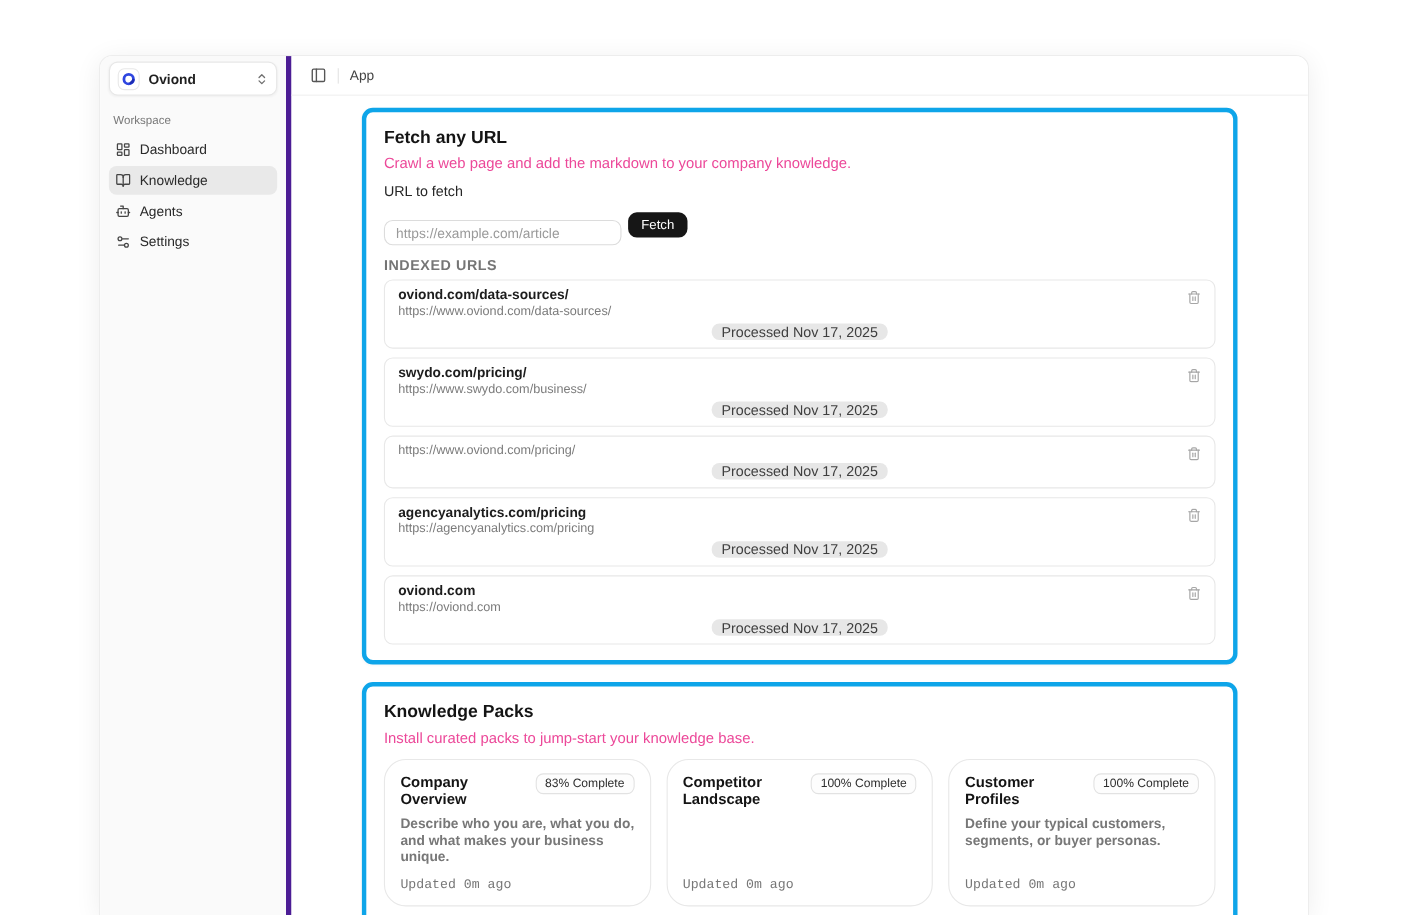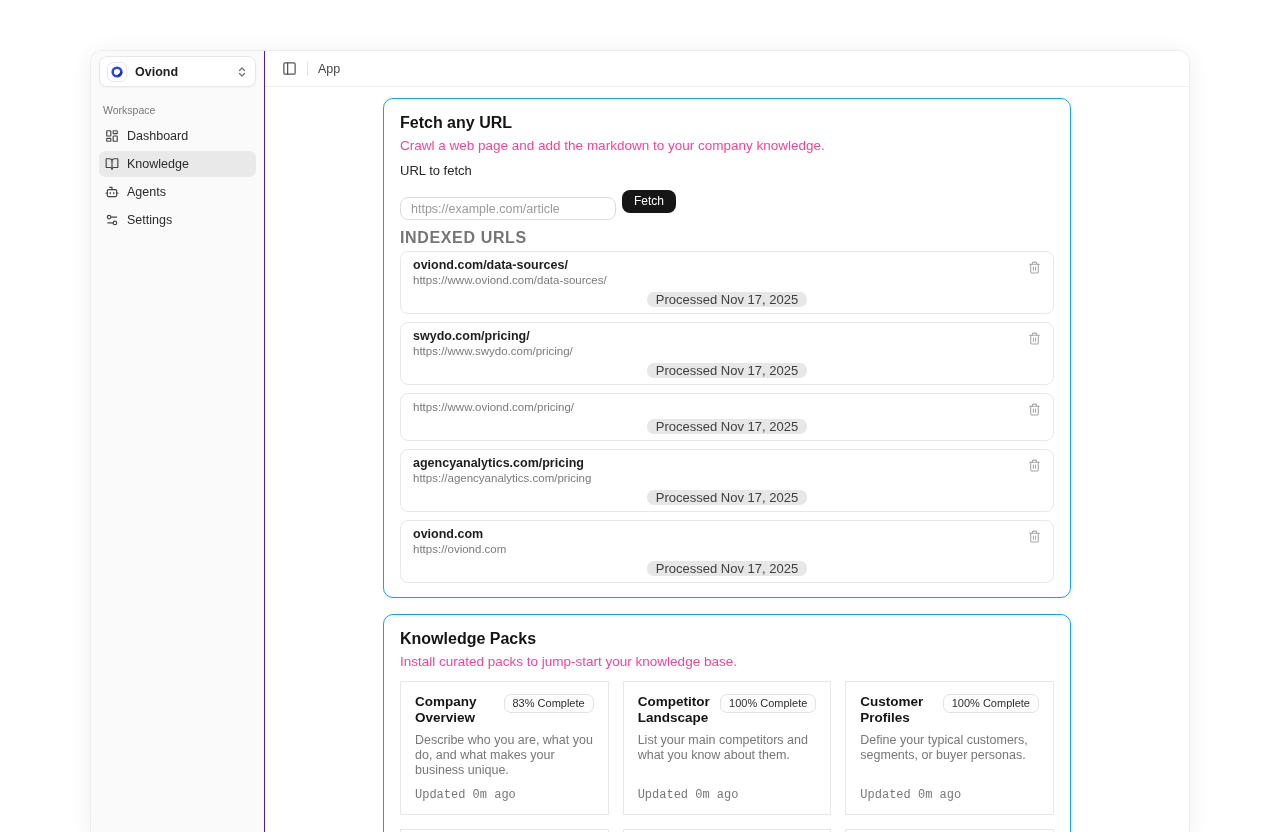--- a/index.html
+++ b/index.html
@@ -5,21 +5,21 @@
   * { margin:0; padding:0; box-sizing:border-box; }
   html,body { width:1280px; height:832px; overflow:hidden; background:#ffffff;
     font-family:"Liberation Sans", sans-serif; color:#1a1a1a; }
 
   .app-window { position:absolute; left:90px; top:50px; width:1100px; height:782px;
     background:#ffffff; border:1px solid #ededed; border-bottom:none;
     border-radius:12px 12px 0 0; box-shadow:0 4px 24px rgba(0,0,0,.07);
     display:flex; overflow:hidden; }
 
   
-  .sidebar { width:174px; flex:0 0 174px; background:#fafafa; border-right:1px solid #4c1d95;
+  .sidebar { width:174px; flex:0 0 174px; background:#fafafa; border-right:5px solid #4c1d95;
     padding:5px 8px; display:flex; flex-direction:column; }
   .ws-switcher { height:31px; background:#ffffff; border:1px solid #e7e7e7; border-radius:8px;
     box-shadow:0 1px 2px rgba(0,0,0,.04); display:flex; align-items:center; gap:8px;
     padding:0 7px; cursor:pointer; }
   .ws-logo { width:20px; height:20px; border:1px solid #e8e8e8; border-radius:6px; background:#fff;
     display:flex; align-items:center; justify-content:center; flex:0 0 20px; }
   .ws-name { font-size:12.5px; font-weight:bold; color:#1f1f1f; flex:1; }
   .ws-caret { color:#6f6f6f; display:flex; }
   .side-label { font-size:10.5px; color:#787878; margin:17px 4px 7px; }
   .nav { display:flex; flex-direction:column; gap:2px; }
@@ -30,54 +30,54 @@
 
   
   .main { flex:1; display:flex; flex-direction:column; background:#ffffff; min-width:0; }
   .topbar { height:36px; flex:0 0 36px; border-bottom:1px solid #efefef; display:flex;
     align-items:center; gap:10px; padding:0 17px; }
   .panel-btn { display:flex; color:#565656; cursor:pointer; }
   .topbar-sep { width:1px; height:14px; background:#e3e3e3; }
   .crumb { font-size:12.5px; color:#444; }
 
   .content { flex:1; overflow:hidden; padding-top:11px; }
-  .section-card { width:688px; margin:0 auto 16px; background:#fff; border:1px solid #0ea5e9;
+  .section-card { width:796px; margin:0 auto 16px; background:#fff; border:4px solid #0ea5e9;
     border-radius:10px; padding:14px 16px; box-shadow:0 1px 2px rgba(0,0,0,.03); }
   .sec-title { font-size:16px; line-height:19px; font-weight:bold; color:#141414; margin-bottom:5px; }
   .sec-desc { font-size:13.5px; line-height:17px; color:#ec4899; margin-bottom:9px; }
 
   .field-label { font-size:13px; line-height:16px; color:#262626; margin-bottom:3px; }
   .fetch-row { display:flex; gap:6px; align-items:center; }
   .url-input { width:216px; height:23px; border:1px solid #dcdcdc; border-radius:8px;
     padding:0 10px; font-size:12.5px; font-family:"Liberation Sans", sans-serif; color:#1a1a1a; outline:none;margin-top:15px; }
   .url-input::placeholder { color:#9a9a9a; }
   .fetch-btn { height:23px; padding:0 12px; background:#161616; color:#fff; border:none;
     border-radius:8px; font-size:12px; font-family:"Liberation Sans", sans-serif; cursor:pointer; }
 
-  .list-label { font-size:16px; line-height:13px; font-weight:bold; letter-spacing:.04em;
+  .list-label { font-size:13px; line-height:13px; font-weight:bold; letter-spacing:.04em;
     color:#757575; margin:11px 0 7px; }
   .url-list { display:flex; flex-direction:column; gap:8px; }
   .url-card { position:relative; border:1px solid #e8e8e8; border-radius:8px;
     padding:6px 12px 5px; background:#fff; }
   .uc-title { font-size:12.5px; line-height:15px; font-weight:bold; color:#1d1d1d; }
   .uc-url { font-size:11.5px; line-height:13px; color:#7b7b7b; margin-top:1px; }
   .uc-badge-row { text-align:center; margin-top:3px; }
   .pill { display:inline-block; background:#e7e7e7; color:#3f3f3f; font-size:13px;
     line-height:13px; padding:1px 9px; border-radius:7px; }
   .trash-btn { position:absolute; top:7px; right:10px; background:none; border:none;
     color:#a6a6a6; cursor:pointer; display:flex; padding:2px; }
 
   .packs-grid { display:grid; grid-template-columns:repeat(3,1fr); gap:14px; margin-top:11px; }
-  .pack-card { border:1px solid #e8e8e8; border-radius:0; padding:12px 14px; background:#fff;
+  .pack-card { border:1px solid #e8e8e8; border-radius:20px; padding:12px 14px; background:#fff;
     display:flex; flex-direction:column; min-height:104px; cursor:pointer; }
   .pc-head { display:flex; justify-content:space-between; align-items:flex-start; gap:8px; }
   .pc-title { font-size:13.5px; line-height:16px; font-weight:bold; color:#141414; flex:1; min-width:0; }
   .badge { font-size:11px; line-height:13px; padding:2px 8px; border-radius:7px; color:#2e2e2e; }
   .badge.outline { background:#fdfdfd; border:1px solid #e2e2e2; }
-  .pc-desc { font-size:12.5px; line-height:15px; color:#777; margin-top:7px; }
+  .pc-desc { font-size:12.5px; line-height:15px; color:#777; margin-top:7px;font-weight:bold; }
   .pc-updated { font-size:12px; line-height:14px; color:#777; margin-top:auto; padding-top:10px;font-family:Liberation Mono, monospace; }
 </style>
 </head>
 <body>
 
 <div class="app-window">
 
   <aside class="sidebar">
     <div class="ws-switcher">
       <span class="ws-logo">
@@ -182,21 +182,21 @@
                   <path d="M19 6v14a2 2 0 0 1-2 2H7a2 2 0 0 1-2-2V6"></path>
                   <path d="M8 6V4a2 2 0 0 1 2-2h4a2 2 0 0 1 2 2v2"></path>
                   <path d="M10 11v6"></path>
                   <path d="M14 11v6"></path>
                 </svg>
     </button>
   </div>
 
   <div class="url-card">
     <div class="uc-title">swydo.com/pricing/</div>
-    <div class="uc-url">https://www.swydo.com/pricing/</div>
+    <div class="uc-url">https://www.swydo.com/business/</div>
     <div class="uc-badge-row">
       <span class="pill">Processed Nov 17, 2025</span>
     </div>
     <button class="trash-btn">
       <svg width="13" height="13" viewBox="0 0 24 24" fill="none" stroke="currentColor" stroke-width="2" stroke-linecap="round" stroke-linejoin="round">
                   <path d="M3 6h18"></path>
                   <path d="M19 6v14a2 2 0 0 1-2 2H7a2 2 0 0 1-2-2V6"></path>
                   <path d="M8 6V4a2 2 0 0 1 2-2h4a2 2 0 0 1 2 2v2"></path>
                   <path d="M10 11v6"></path>
                   <path d="M14 11v6"></path>
@@ -267,21 +267,20 @@
     </div>
     <div class="pc-desc">Describe who you are, what you do, and what makes your business unique.</div>
     <div class="pc-updated">Updated 0m ago</div>
   </div>
 
   <div class="pack-card">
     <div class="pc-head">
       <span class="pc-title">Competitor Landscape</span>
       <span class="badge outline">100% Complete</span>
     </div>
-    <div class="pc-desc">List your main competitors and what you know about them.</div>
     <div class="pc-updated">Updated 0m ago</div>
   </div>
 
   <div class="pack-card">
     <div class="pc-head">
       <span class="pc-title">Customer Profiles</span>
       <span class="badge outline">100% Complete</span>
     </div>
     <div class="pc-desc">Define your typical customers, segments, or buyer personas.</div>
     <div class="pc-updated">Updated 0m ago</div>

